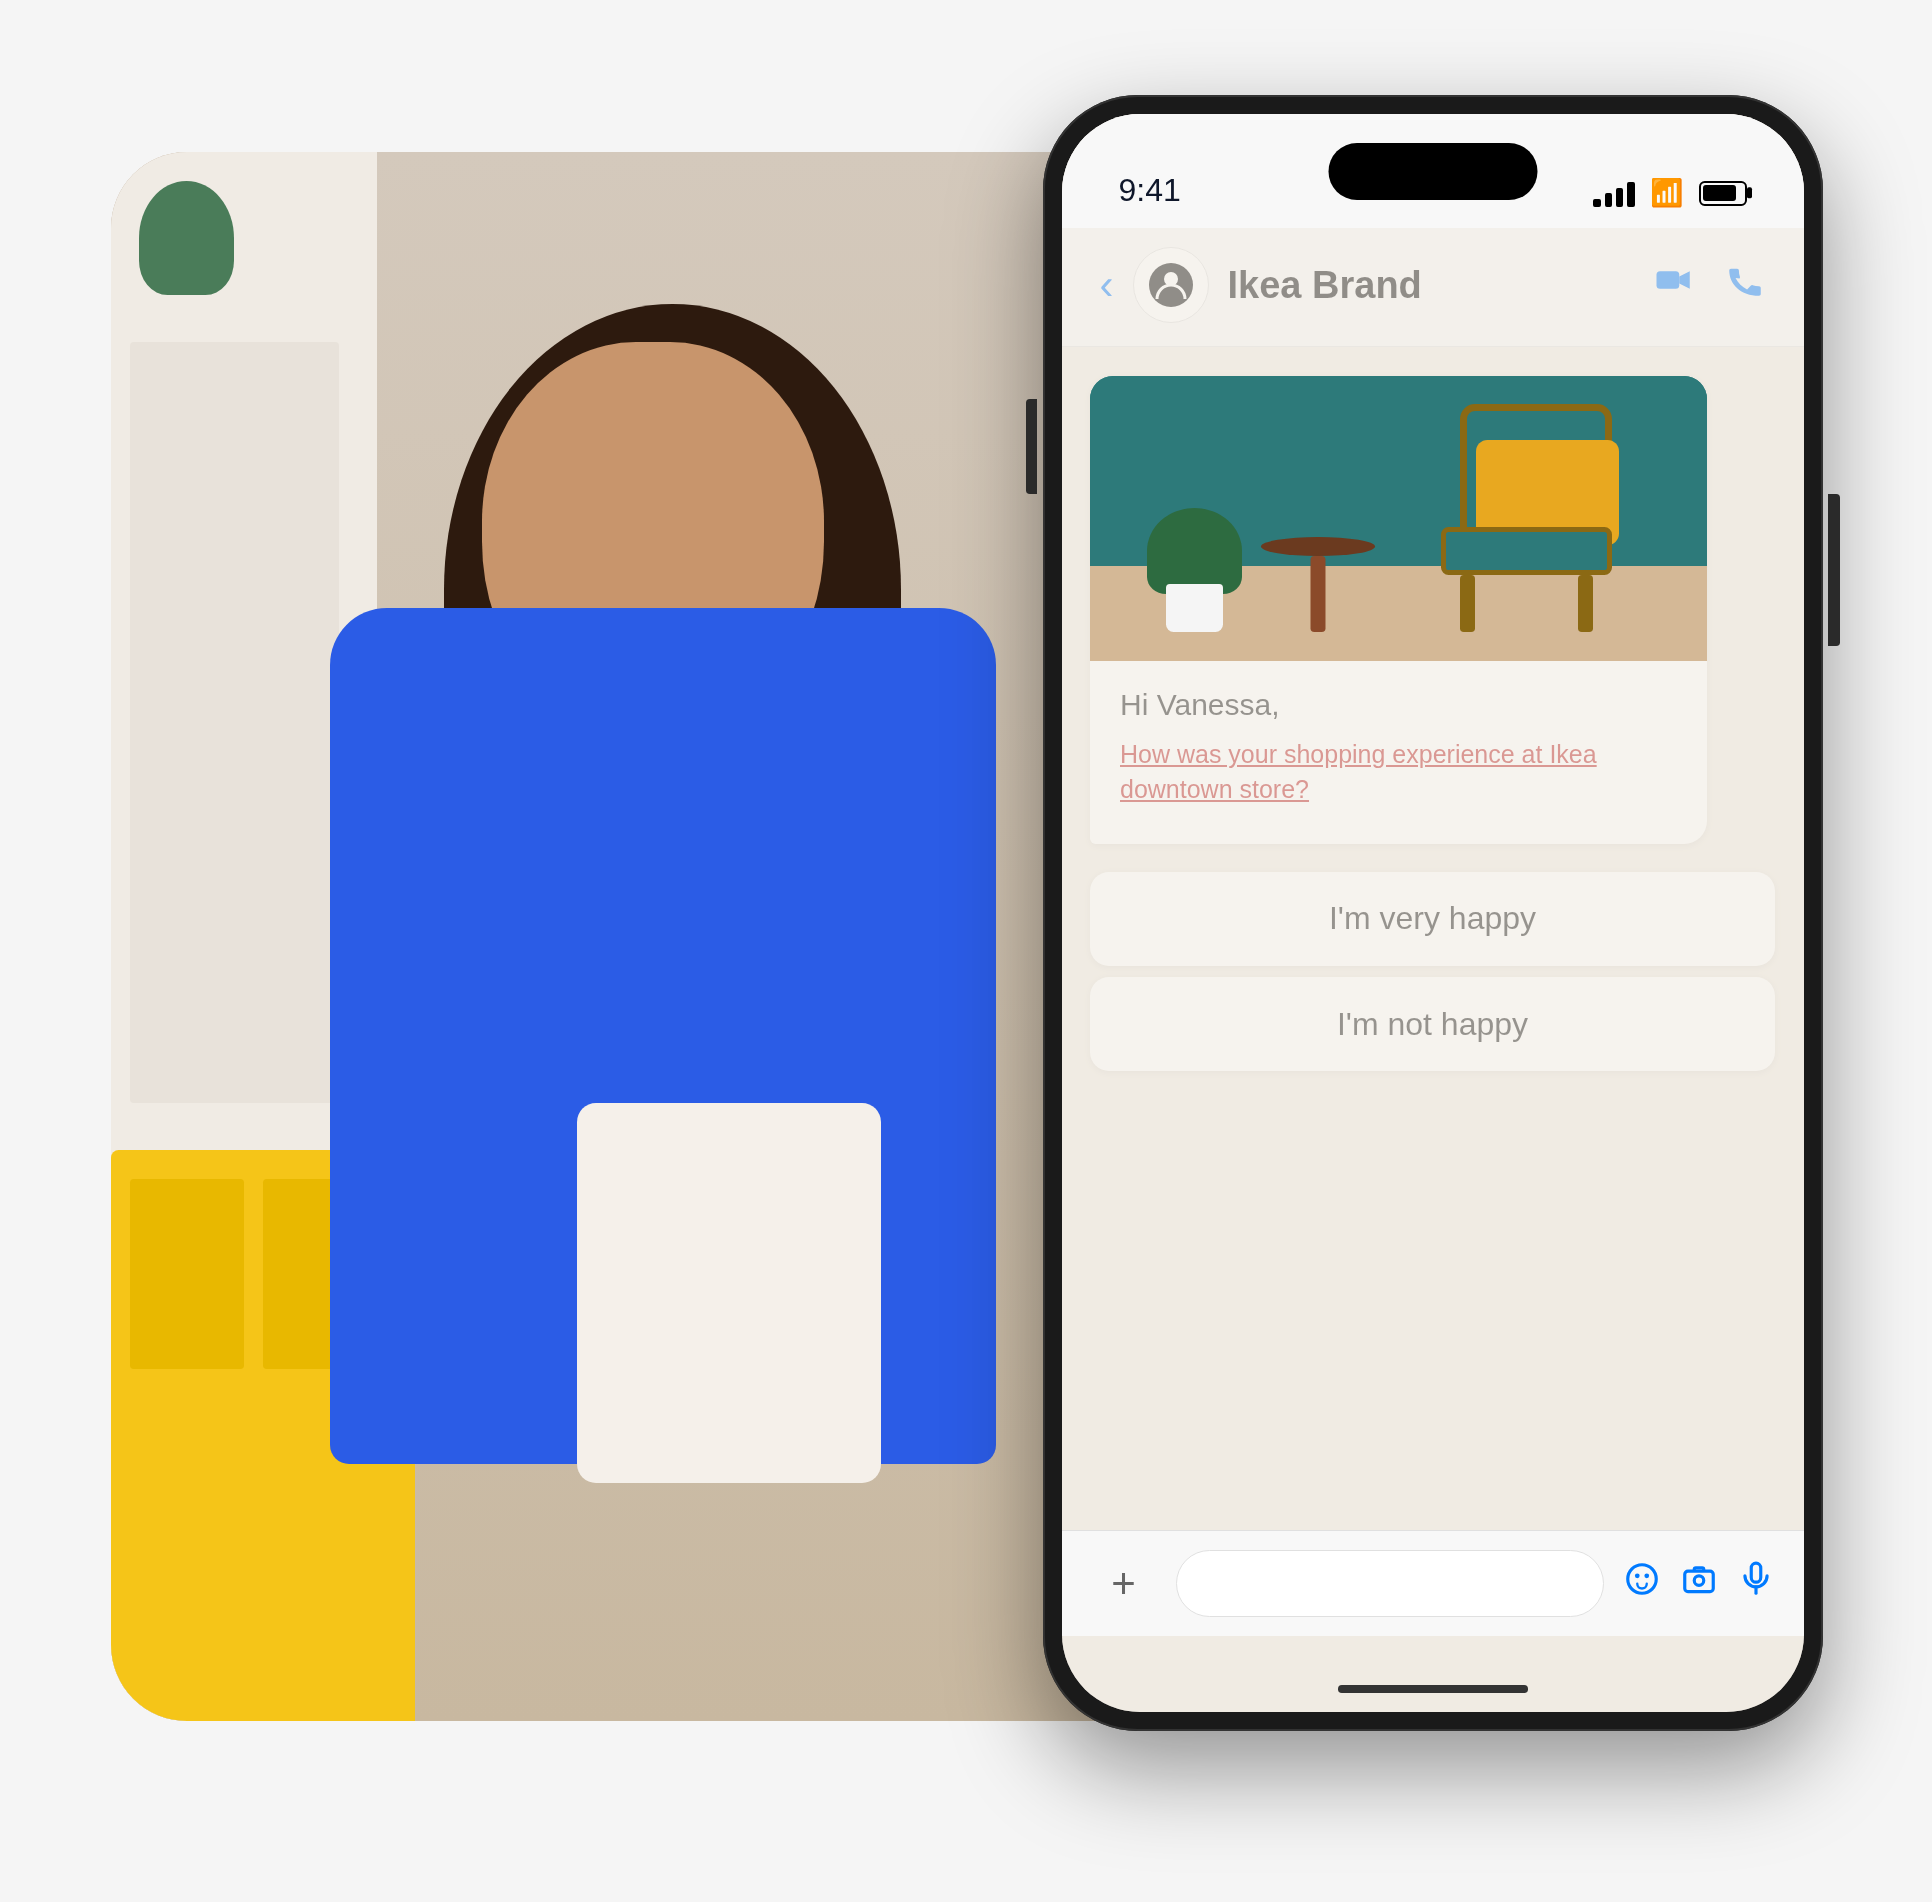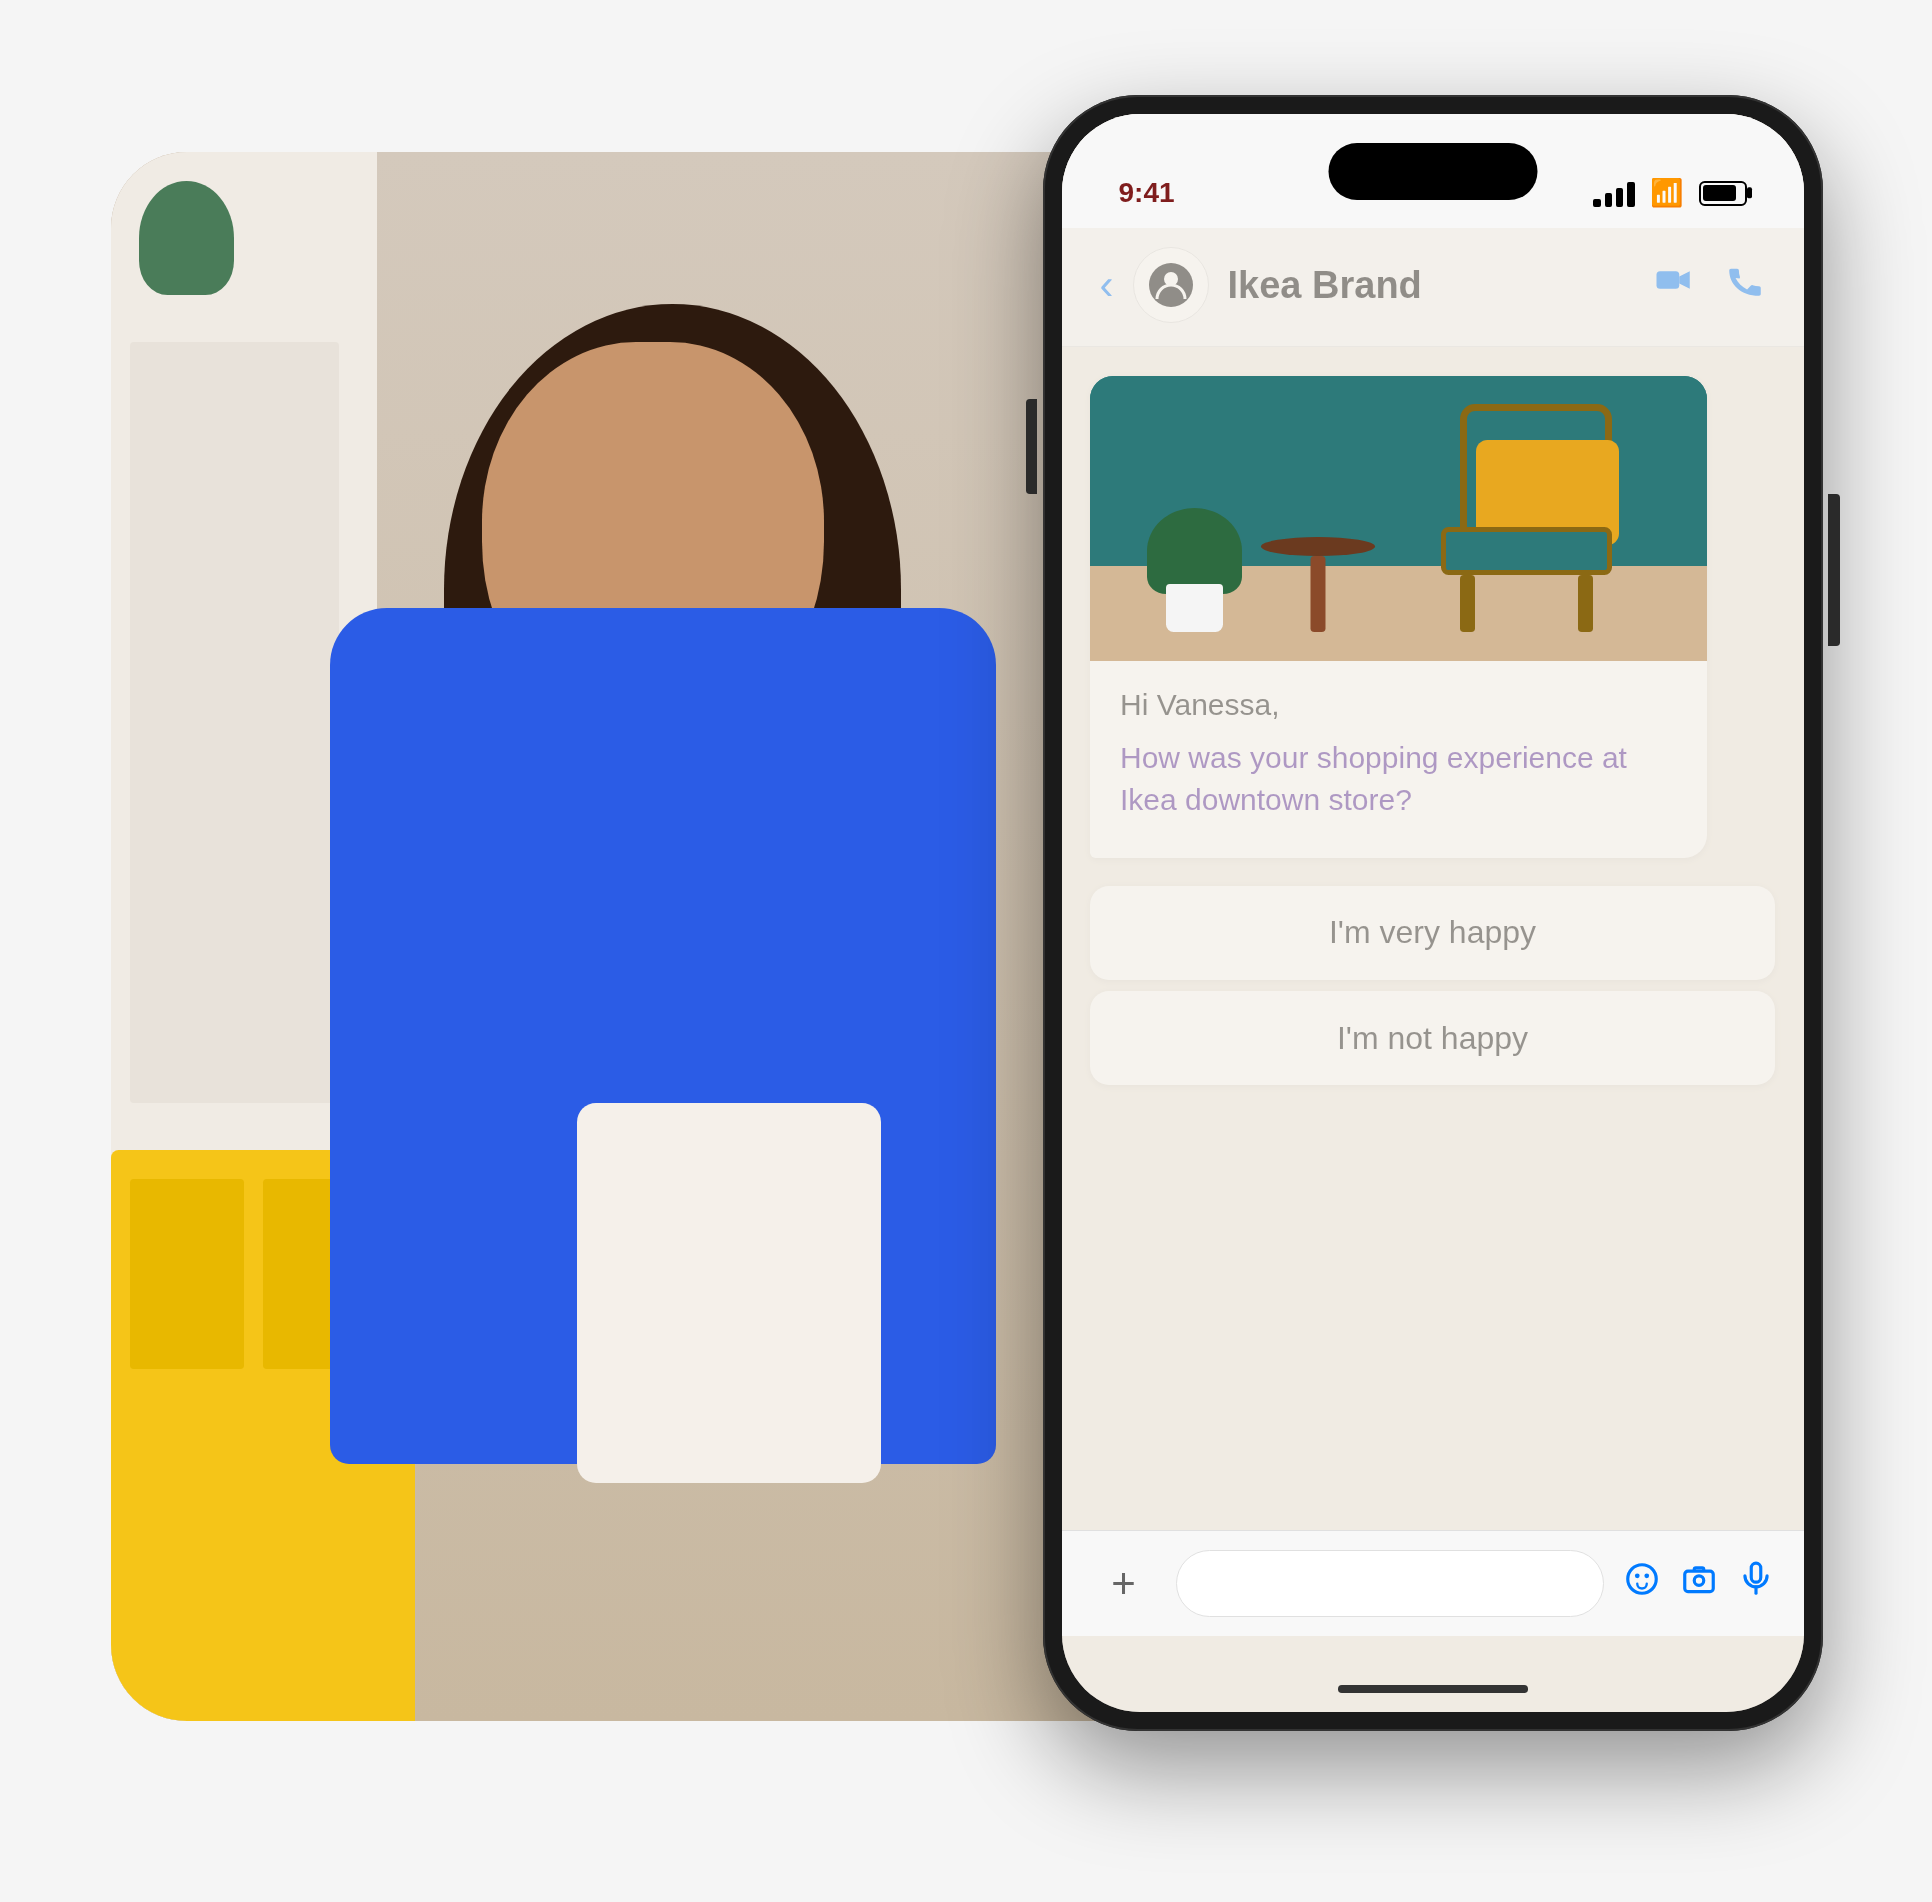--- a/index.html
+++ b/index.html
@@ -213,23 +213,23 @@
       height: 114px;
       background: #f8f8f8;
       display: flex;
       align-items: flex-end;
       padding: 0 57px 19px;
       justify-content: space-between;
       z-index: 10;
     }
 
     .status-time {
-      font-size: 28px;
-      font-weight: 700;
-      color: #7f1d1d;
+      font-size: 32px;
+      font-weight: 400;
+      color: #0f172a;
     }
 
     .status-icons {
       display: flex;
       align-items: center;
       gap: 15px;
     }
 
     .signal-bars {
       display: flex;
@@ -511,23 +511,24 @@
     }
 
     .message-greeting {
       font-size: 30px;
       color: #111;
       margin-bottom: 15px;
       font-weight: 500;
     }
 
     .message-question {
-      font-size: 30px;
-      color: #4c1d95;
+      font-size: 25px;
+      color: #b91c1c;
       line-height: 1.4;
+      text-decoration: underline;
     }
 
     
     .quick-replies {
       display: flex;
       flex-direction: column;
       gap: 0;
       margin-top: 7.6px;
     }
 

